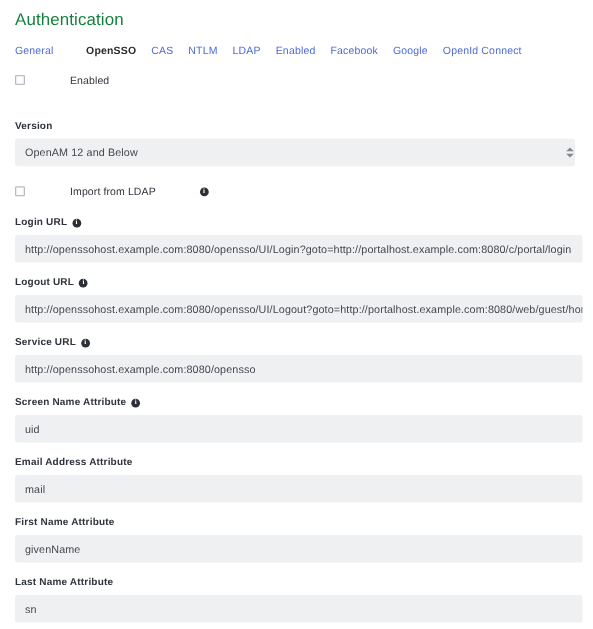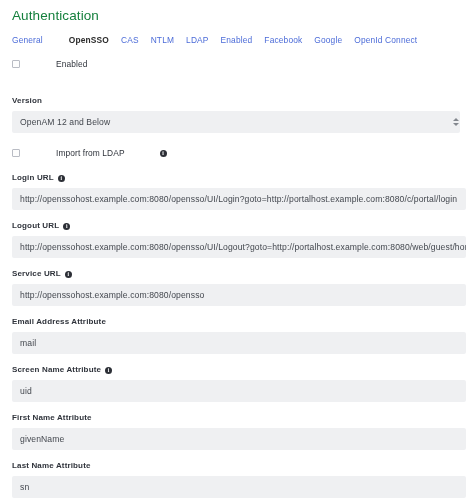--- a/index.html
+++ b/index.html
@@ -251,33 +251,33 @@
   </div>
 
   <div class="field service-field">
     <div class="flabel">
       <span>Service URL</span>
       <span class="info-icon">i</span>
     </div>
     <div class="input">http://openssohost.example.com:8080/opensso</div>
   </div>
 
+  <div class="field screen-field">
+    <div class="flabel">
+      <span>Screen Name Attribute</span>
+      <span class="info-icon">i</span>
+    </div>
+    <div class="input">uid</div>
+  </div>
+
   <div class="field email-field">
     <div class="flabel">
       <span>Email Address Attribute</span>
     </div>
     <div class="input">mail</div>
-  </div>
-
-  <div class="field screen-field">
-    <div class="flabel">
-      <span>Screen Name Attribute</span>
-      <span class="info-icon">i</span>
-    </div>
-    <div class="input">uid</div>
   </div>
 
   <div class="field first-field">
     <div class="flabel">
       <span>First Name Attribute</span>
     </div>
     <div class="input">givenName</div>
   </div>
 
   <div class="field last-field">

